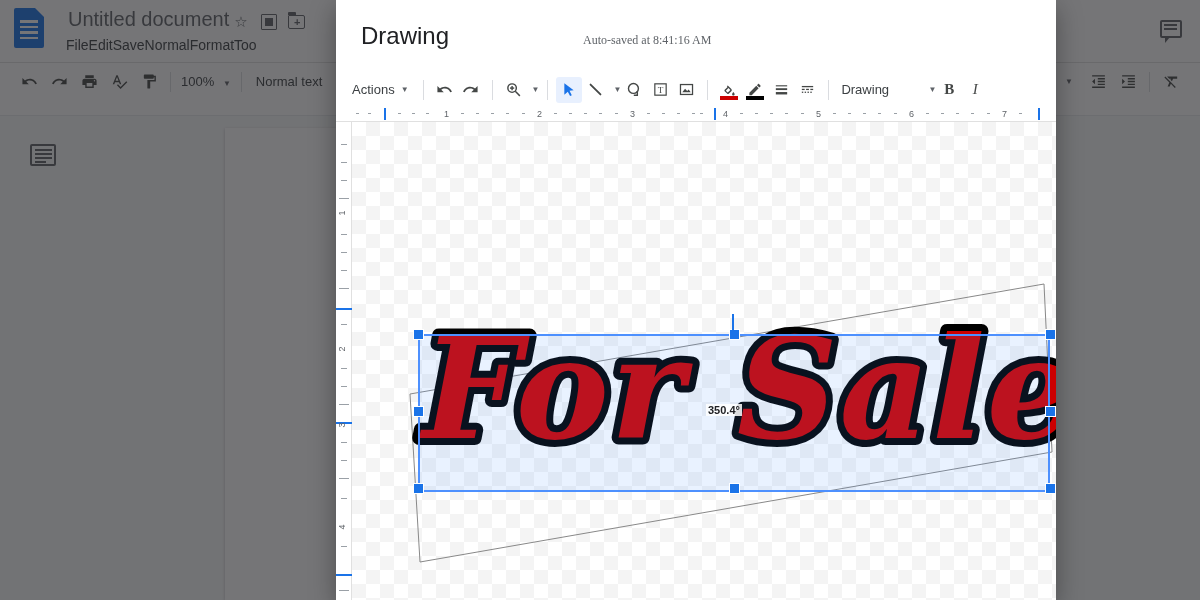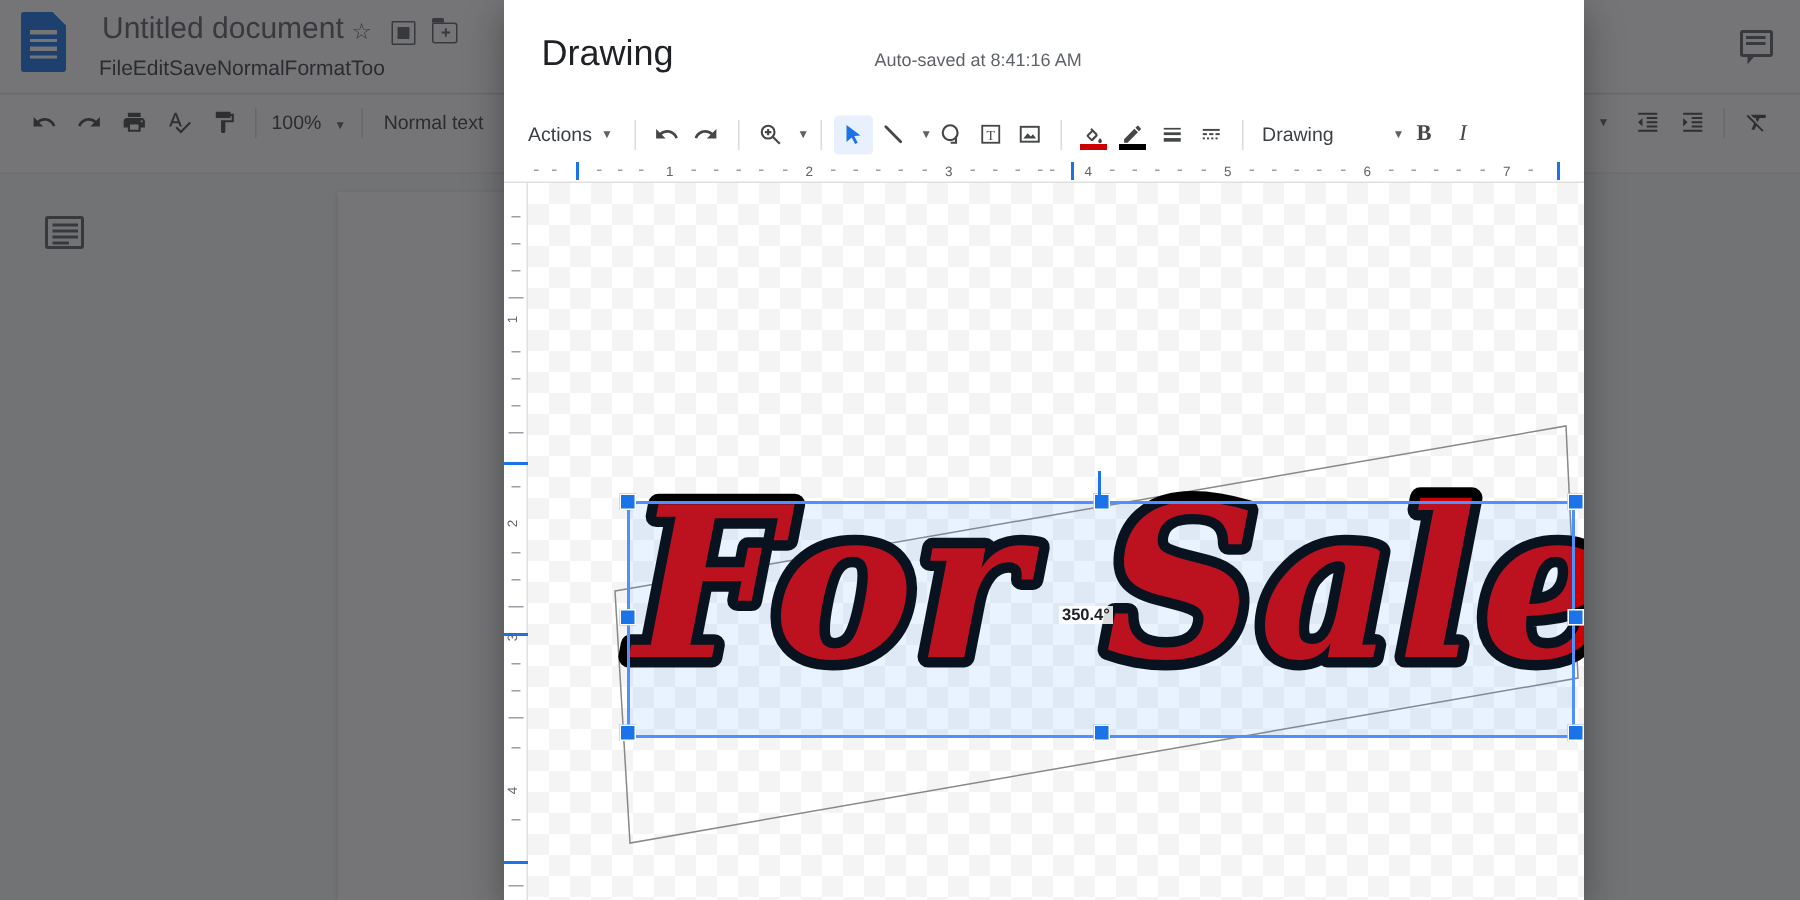--- a/index.html
+++ b/index.html
@@ -85,21 +85,21 @@
   .dim-overlay { position: absolute; inset: 0; background: rgba(32,33,36,0.62); }
 
   
   .dlg {
     position: absolute; left: 320px; top: 0; width: 720px; height: 600px;
     background: #ffffff; box-shadow: 0 8px 24px rgba(0,0,0,.35);
     display: flex; flex-direction: column; margin-left: 16px;
   }
   .dlg-head { position: relative; height: 72px; flex: 0 0 72px; }
   .dlg-title { position: absolute; left: 25px; top: 22px; font-size: 24px; color: #202124; }
-  .dlg-saved { position: absolute; left: 247px; top: 33px; font-size: 12px; color: #5f6368; }
+  .dlg-saved { position: absolute; left: 247px; top: 33px; font-size: 12px; color: #5f6368; font-family: Liberation Serif, serif; }
   .dlg-save-btn {
     position: absolute; right: 23px; top: 17px; height: 37px; padding: 0 19px;
     background: #1a73e8; color: #fff; border: none; border-radius: 4px;
     font-family: "Liberation Sans", sans-serif; font-size: 14px; font-weight: bold;
     letter-spacing: .2px; cursor: pointer;
   }
 
   .dlg-toolbar {
     height: 34px; flex: 0 0 34px; display: flex; align-items: center;
     padding: 0 10px; border-top: 1px solid #fff;

